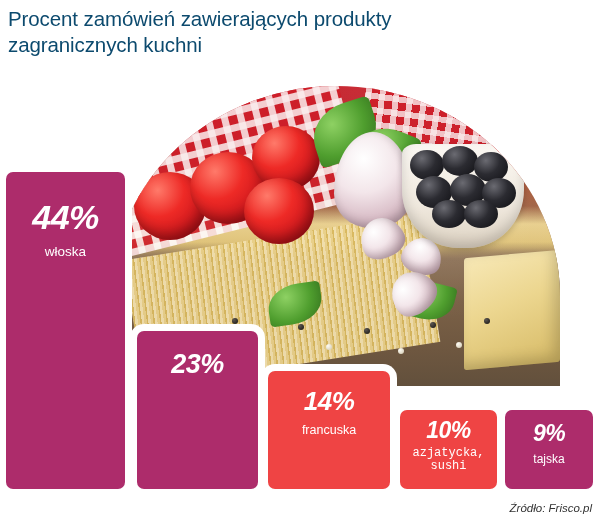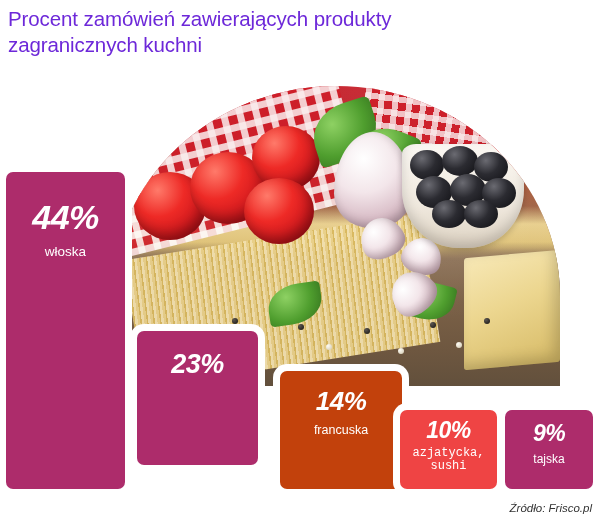--- a/index.html
+++ b/index.html
@@ -17,21 +17,21 @@
   }
 
   
   #chart-title {
     position: absolute;
     left: 8px;
     top: 6px;
     width: 540px;
     font-size: 20.5px;
     line-height: 26px;
-    color: #6d28d9;
+    color: #0c4a6e;
     font-weight: 400;
     letter-spacing: -0.1px;
     white-space: pre-line;
   }
 
   
   #photo-wrap {
     position: absolute;
     left: 112px;
     top: 86px;
@@ -179,21 +179,21 @@
     position: absolute;
     left: 0; right: 0;
     font-weight: 400;
     line-height: 1.12;
   }
 
   #bar-0 { left: 6px;   top: 172px; width: 119px; height: 317px; }
   #bar-0 .pct     { top: 28px; font-size: 34px; }
   #bar-0 .cuisine { top: 72px; font-size: 13.5px; }
 
-  #bar-1 { left: 137px; top: 331px; width: 121px; height: 134px; }
+  #bar-1 { left: 137px; top: 331px; width: 121px; height: 158px; }
   #bar-1 .pct     { top: 20px; font-size: 27px; }
   #bar-1 .cuisine { top: 57px; font-size: 13px; }
 
   #bar-2 { left: 268px; top: 371px; width: 122px; height: 118px; }
   #bar-2 .pct     { top: 17px; font-size: 26px; }
   #bar-2 .cuisine { top: 52px; font-size: 12.5px; }
 
   #bar-3 { left: 400px; top: 410px; width: 97px; height: 79px; }
   #bar-3 .pct     { top: 9px;  font-size: 23px; }
   #bar-3 .cuisine { top: 37px; font-size: 12px; white-space: pre-line; font-family: Liberation Mono, monospace; }
@@ -266,21 +266,21 @@
 
 <div class="bar" id="bar-0" style="background: rgb(173, 44, 107); color: rgb(255, 255, 255);">
   <div class="pct">44%</div>
   <div class="cuisine">włoska</div>
 </div>
 
 <div class="bar" id="bar-1" style="background: rgb(173, 44, 107); color: rgb(255, 255, 255);">
   <div class="pct">23%</div>
 </div>
 
-<div class="bar" id="bar-2" style="background: #c2410c; color: rgb(255, 255, 255); margin-left: 12px;">
+<div class="bar" id="bar-2" style="background: #ef4444; color: rgb(255, 255, 255);">
   <div class="pct">14%</div>
   <div class="cuisine">francuska</div>
 </div>
 
 <div class="bar" id="bar-3" style="background: #ef4444; color: rgb(255, 255, 255);">
   <div class="pct">10%</div>
   <div class="cuisine">azjatycka,
 sushi</div>
 </div>
 

